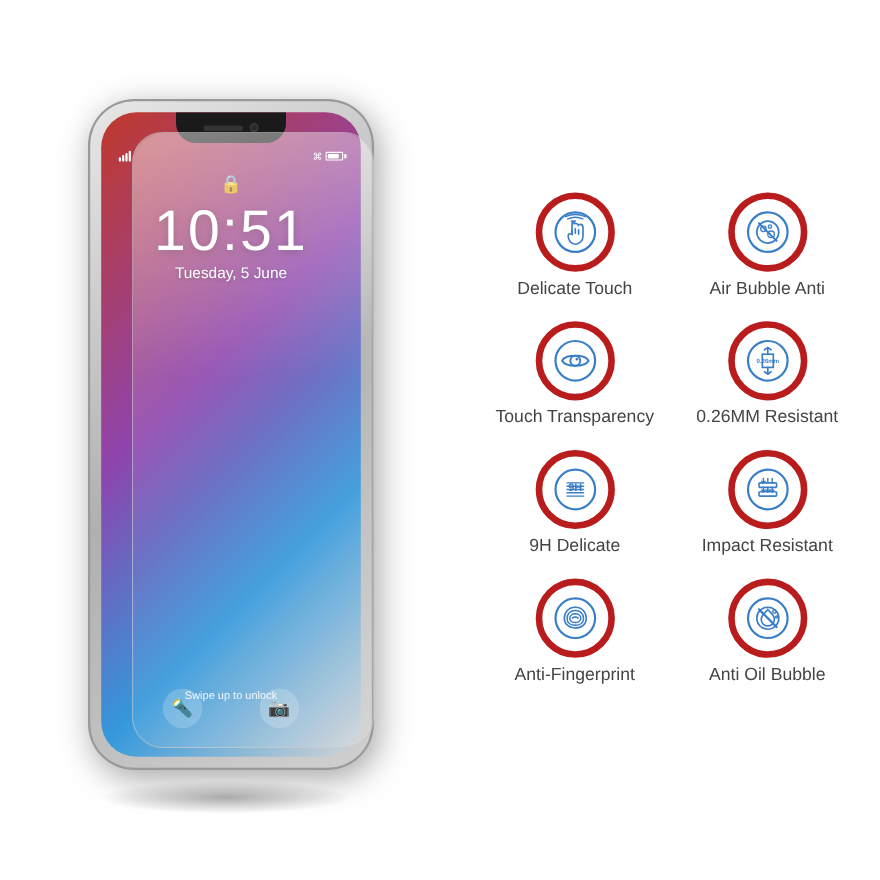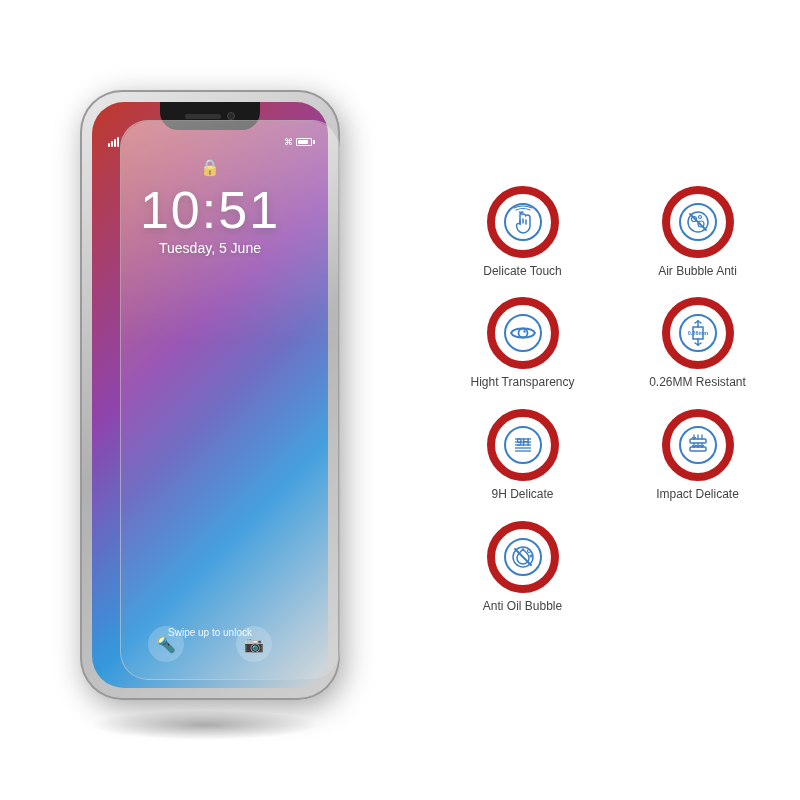--- a/index.html
+++ b/index.html
@@ -329,36 +329,36 @@
       flex-direction: column;
       align-items: center;
       justify-content: flex-start;
       gap: 6px;
     }
 
     .feature-icon-wrap {
       width: 72px;
       height: 72px;
       border-radius: 50%;
-      border: 8px solid #b91c1c;
+      border: 6px solid #b91c1c;
       display: flex;
       align-items: center;
       justify-content: center;
       background: #fff;
       text-align: center;
     }
 
     .feature-icon-wrap svg {
       width: 40px;
       height: 40px;
     }
 
     .feature-label {
       text-align: center;
-      font-size: 12px;
+      font-size: 16px;
       color: #444;
       font-weight: 400;
       line-height: 1.3;
     }
   </style>
 </head>
 <body>
 
 <div class="container">
 
@@ -454,21 +454,21 @@
       <div class="feature-item">
         <div class="feature-icon-wrap">
           <svg viewBox="0 0 40 40" fill="none" xmlns="http://www.w3.org/2000/svg">
             <circle cx="20" cy="20" r="18" stroke="#3a7ec8" stroke-width="2"></circle>
 
             <path d="M8 20 C11 14 29 14 32 20 C29 26 11 26 8 20 Z" stroke="#3a7ec8" stroke-width="1.8" fill="none"></path>
             <circle cx="20" cy="20" r="4.5" stroke="#3a7ec8" stroke-width="1.8" fill="none"></circle>
             <circle cx="21.5" cy="18.5" r="1.2" fill="#3a7ec8"></circle>
           </svg>
         </div>
-        <span class="feature-label">Hight Transparency</span>
+        <span class="feature-label">Touch Transparency</span>
       </div>
 
       <div class="feature-item">
         <div class="feature-icon-wrap">
           <svg viewBox="0 0 40 40" fill="none" xmlns="http://www.w3.org/2000/svg">
             <circle cx="20" cy="20" r="18" stroke="#3a7ec8" stroke-width="2"></circle>
 
             <rect x="15" y="14" width="10" height="12" stroke="#3a7ec8" stroke-width="1.5" fill="none"></rect>
             <text x="20" y="22" text-anchor="middle" font-size="5.5" fill="#3a7ec8" font-family="Arial" font-weight="bold">0.26mm</text>
 
@@ -518,23 +518,40 @@
             <line x1="22.5" y1="20.5" x2="24" y2="22" stroke="#3a7ec8" stroke-width="1.3" stroke-linecap="round"></line>
             <line x1="25.5" y1="20.5" x2="24" y2="22" stroke="#3a7ec8" stroke-width="1.3" stroke-linecap="round"></line>
 
             <line x1="16" y1="10" x2="16" y2="14" stroke="#3a7ec8" stroke-width="1.3" stroke-linecap="round"></line>
             <line x1="20" y1="10" x2="20" y2="14" stroke="#3a7ec8" stroke-width="1.3" stroke-linecap="round"></line>
             <line x1="24" y1="10" x2="24" y2="14" stroke="#3a7ec8" stroke-width="1.3" stroke-linecap="round"></line>
             <line x1="14.5" y1="12.5" x2="16" y2="14" stroke="#3a7ec8" stroke-width="1.3" stroke-linecap="round"></line>
             <line x1="17.5" y1="12.5" x2="16" y2="14" stroke="#3a7ec8" stroke-width="1.3" stroke-linecap="round"></line>
           </svg>
         </div>
-        <span class="feature-label">Impact Delicate</span>
-      </div>
-
+        <span class="feature-label">Impact Resistant</span>
+      </div>
+
+      <div class="feature-item">
+        <div class="feature-icon-wrap">
+          <svg viewBox="0 0 40 40" fill="none" xmlns="http://www.w3.org/2000/svg">
+            <circle cx="20" cy="20" r="18" stroke="#3a7ec8" stroke-width="2"></circle>
+
+            <path d="M20 10 C14 10 10 14.5 10 20 C10 25.5 14.5 29 20 29" stroke="#3a7ec8" stroke-width="1.4" fill="none" stroke-linecap="round"></path>
+            <path d="M20 13 C15.5 13 12.5 16 12.5 20 C12.5 24 15.5 26.5 20 26.5" stroke="#3a7ec8" stroke-width="1.4" fill="none" stroke-linecap="round"></path>
+            <path d="M20 16 C17 16 15 17.8 15 20 C15 22.2 17 24 20 24" stroke="#3a7ec8" stroke-width="1.4" fill="none" stroke-linecap="round"></path>
+            <path d="M20 19 C18.5 19 17.5 19.5 17.5 20" stroke="#3a7ec8" stroke-width="1.4" fill="none" stroke-linecap="round"></path>
+            <path d="M20 10 C26 10 30 14.5 30 20 C30 25.5 26 29 20 29" stroke="#3a7ec8" stroke-width="1.4" fill="none" stroke-linecap="round"></path>
+            <path d="M20 13 C24.5 13 27.5 16 27.5 20 C27.5 24 24.5 26.5 20 26.5" stroke="#3a7ec8" stroke-width="1.4" fill="none" stroke-linecap="round"></path>
+            <path d="M20 16 C23 16 25 17.8 25 20 C25 22.2 23 24 20 24" stroke="#3a7ec8" stroke-width="1.4" fill="none" stroke-linecap="round"></path>
+            <path d="M20 19 C21.5 19 22.5 19.5 22.5 20" stroke="#3a7ec8" stroke-width="1.4" fill="none" stroke-linecap="round"></path>
+          </svg>
+        </div>
+        <span class="feature-label">Anti-Fingerprint</span>
+      </div>
 
       <div class="feature-item">
         <div class="feature-icon-wrap">
           <svg viewBox="0 0 40 40" fill="none" xmlns="http://www.w3.org/2000/svg">
             <circle cx="20" cy="20" r="18" stroke="#3a7ec8" stroke-width="2"></circle>
 
             <circle cx="20" cy="20" r="10" stroke="#3a7ec8" stroke-width="1.5"></circle>
             <path d="M20 12 C18 15 14 17 14 21 C14 24.5 16.7 27 20 27 C23.3 27 26 24.5 26 21 C26 17 22 15 20 12 Z" stroke="#3a7ec8" stroke-width="1.5" fill="none"></path>
 
             <circle cx="26" cy="14" r="1.5" stroke="#3a7ec8" stroke-width="1.2"></circle>

